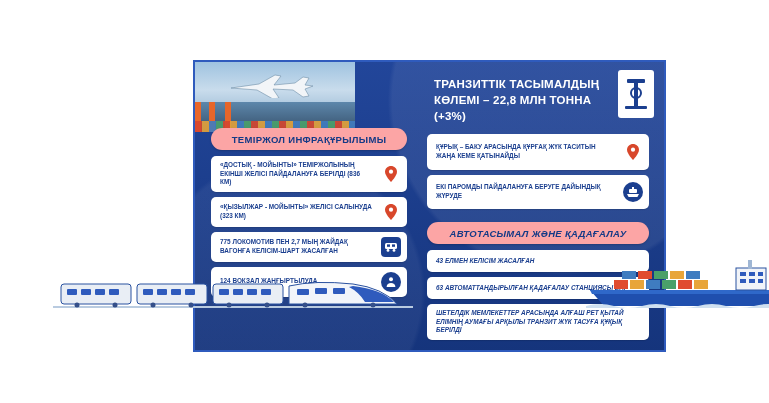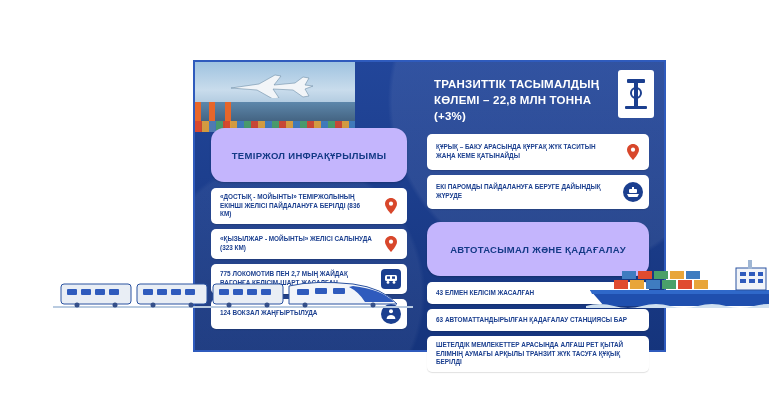--- a/index.html
+++ b/index.html
@@ -59,46 +59,46 @@
   }
   .hdr-badge{
     position:absolute;right:6px;top:8px;width:36px;height:48px;
     background:#ffffff;border-radius:3px;
     display:flex;align-items:center;justify-content:center;
   }
 
   
   .card{position:absolute;}
   .card-head{
-    background:#c4b5fd;border-radius:13px;height:22px;
+    background:#fca5a5;border-radius:13px;height:22px;
     display:flex;align-items:center;justify-content:center;
     color:#143a86;font-size:9.5px;font-weight:bold;letter-spacing:.3px;
     box-shadow:0 1px 2px rgba(0,0,0,.18);
-    padding:16px 10px;
+    padding:0 10px;
   }
   .rows{margin-top:6px;}
   .row{
     position:relative;background:#ffffff;border-radius:5px;
     margin-bottom:5px;padding:5px 34px 5px 9px;
     min-height:20px;display:flex;align-items:center;
     box-shadow:0 1px 1px rgba(0,0,0,.12);
   }
   .row-txt{color:#1b3f8f;font-size:6.4px;line-height:8.6px;font-weight:bold;}
   .row-ico{
     position:absolute;right:6px;top:50%;transform:translateY(-50%);
     width:20px;height:20px;display:flex;align-items:center;justify-content:center;
   }
   .row-ico.round{background:#1b3f8f;border-radius:50%;}
   .row-ico.sq{background:#1b3f8f;border-radius:4px;}
 
   
   .card-rail{left:166px;top:128px;width:196px;}
   
   .card-sea{left:382px;top:128px;width:222px;}
-  .card-auto{left:382px;top:222px;width:222px;}
+  .card-auto{left:382px;top:222px;width:222px;font-style:italic;}
 
   
   .band{position:absolute;left:0;bottom:45px;width:769px;height:60px;}
   .train{position:absolute;left:8px;bottom:0;width:360px;height:48px;}
   .ship{position:absolute;right:18px;bottom:2px;width:210px;height:52px;}
 </style>
 </head>
 <body>
 
 <div class="canvas">

